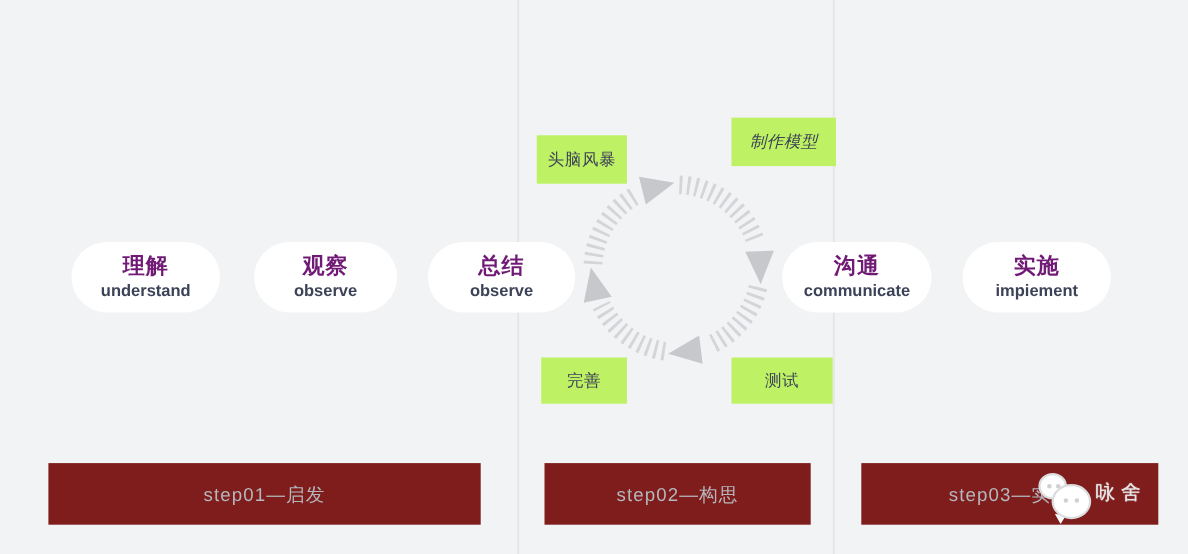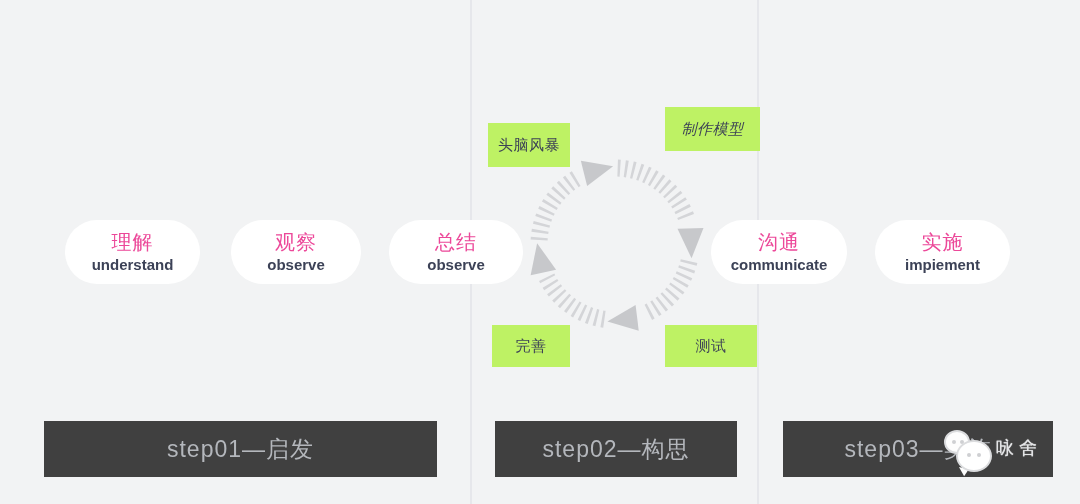--- a/index.html
+++ b/index.html
@@ -34,22 +34,22 @@
     background: #ffffff;
     border-radius: 32px;
     display: flex;
     flex-direction: column;
     align-items: center;
     justify-content: center;
     z-index: 3;
   }
   .pill .zh {
     font-size: 20px;
-    font-weight: 400;
-    color: #ec4899;
+    font-weight: 700;
+    color: #701a75;
     line-height: 25px;
     letter-spacing: 1px;
   }
   .pill .en {
     font-size: 15px;
     font-weight: 700;
     color: #3c4257;
     line-height: 19px;
     text-align: right;
   }
@@ -90,25 +90,25 @@
     stroke-width: 17;
     stroke-dasharray: 2.6 4.6;
   }
   .cycle-svg .arrowhead { fill: #c7c8cb; }
 
   
   .stepbar {
     position: absolute;
     top: 421px;
     height: 56px;
-    background: #404040;
+    background: #7f1d1d;
     display: flex;
     align-items: center;
     justify-content: center;
-    font-size: 23px;
+    font-size: 17px;
     font-weight: 300;
     color: #b4b7bc;
     letter-spacing: 1px;
     z-index: 1;
   }
   .stepbar.s1 { left: 44px;  width: 393px; }
   .stepbar.s2 { left: 495px; width: 242px; }
   .stepbar.s3 { left: 783px; width: 270px; }
 
   

